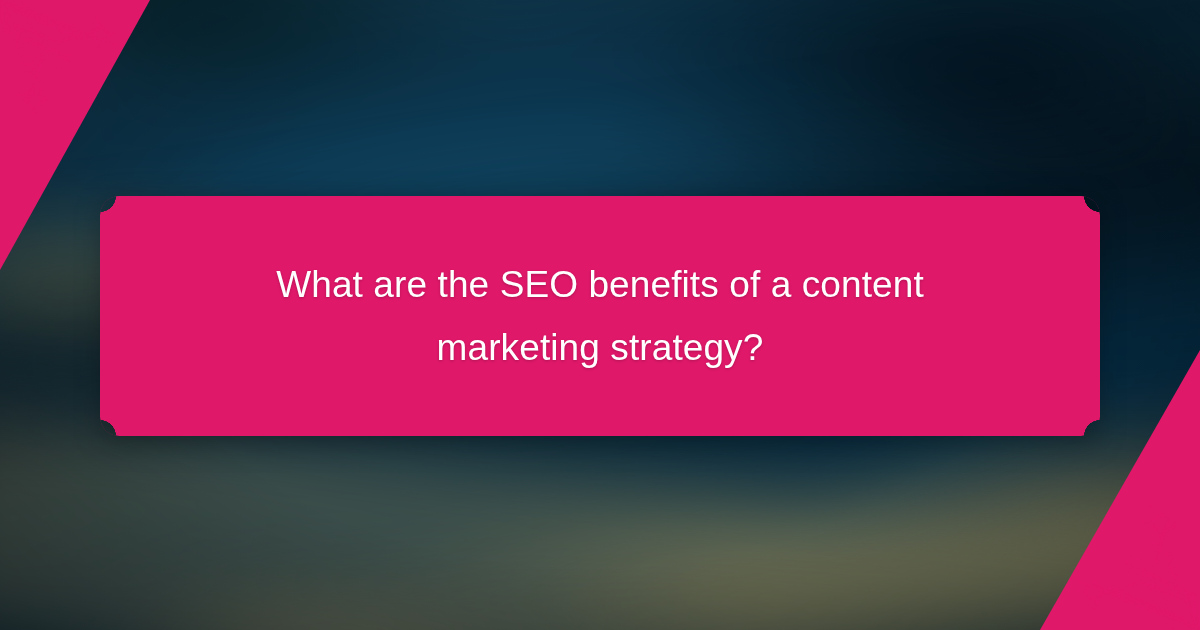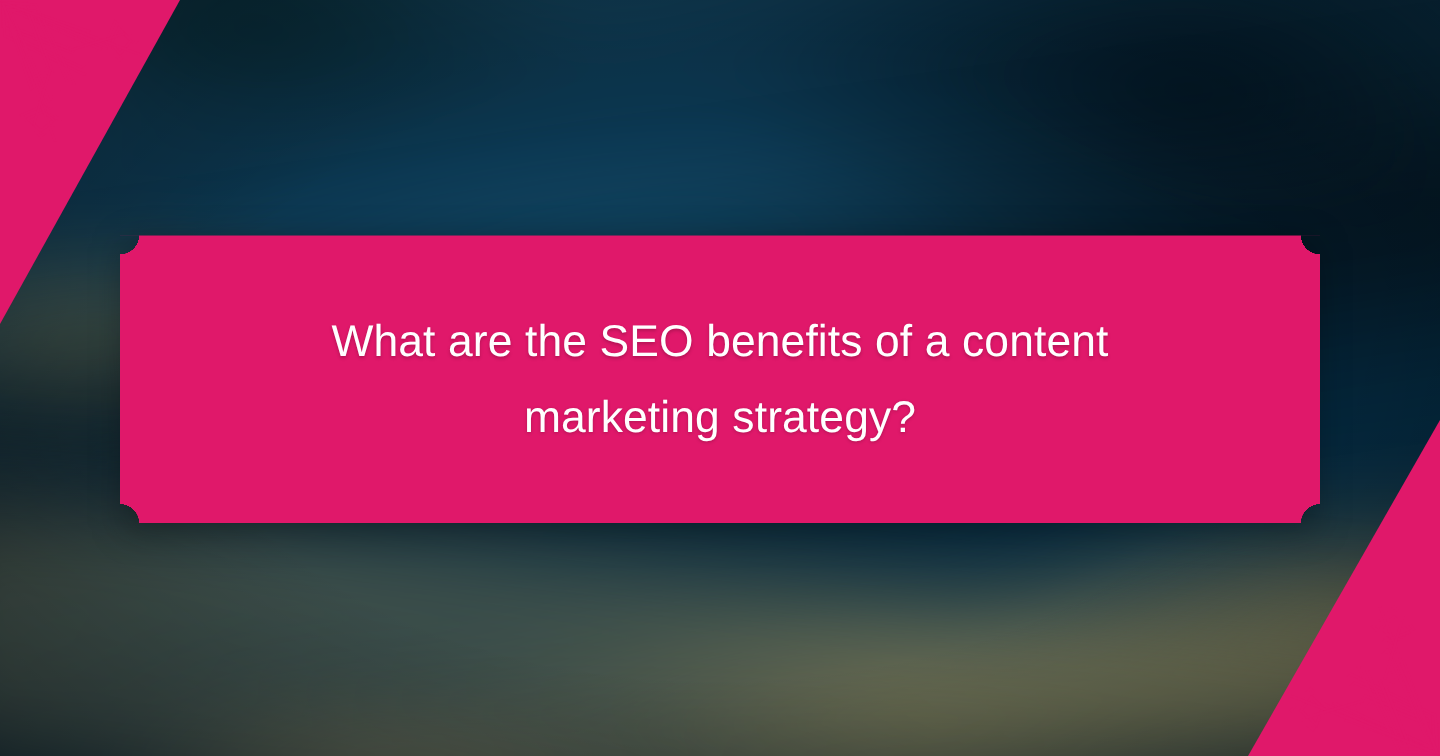--- a/index.html
+++ b/index.html
@@ -118,20 +118,21 @@
     -webkit-mask-composite: source-in;
     mask-image:
       radial-gradient(circle var(--notch) at 0 0, transparent 99%, #000 100%),
       radial-gradient(circle var(--notch) at 100% 0, transparent 99%, #000 100%),
       radial-gradient(circle var(--notch) at 0 100%, transparent 99%, #000 100%),
       radial-gradient(circle var(--notch) at 100% 100%, transparent 99%, #000 100%);
     mask-composite: intersect;
     display: flex;
     align-items: center;
     justify-content: center;
+    border-radius: 19px;
   }
 
   .card-title {
     width: 700px;
     text-align: center;
     color: #ffffff;
     font-family: "Liberation Sans", sans-serif;
     font-weight: 400;
     font-size: 37px;
     line-height: 63px;

